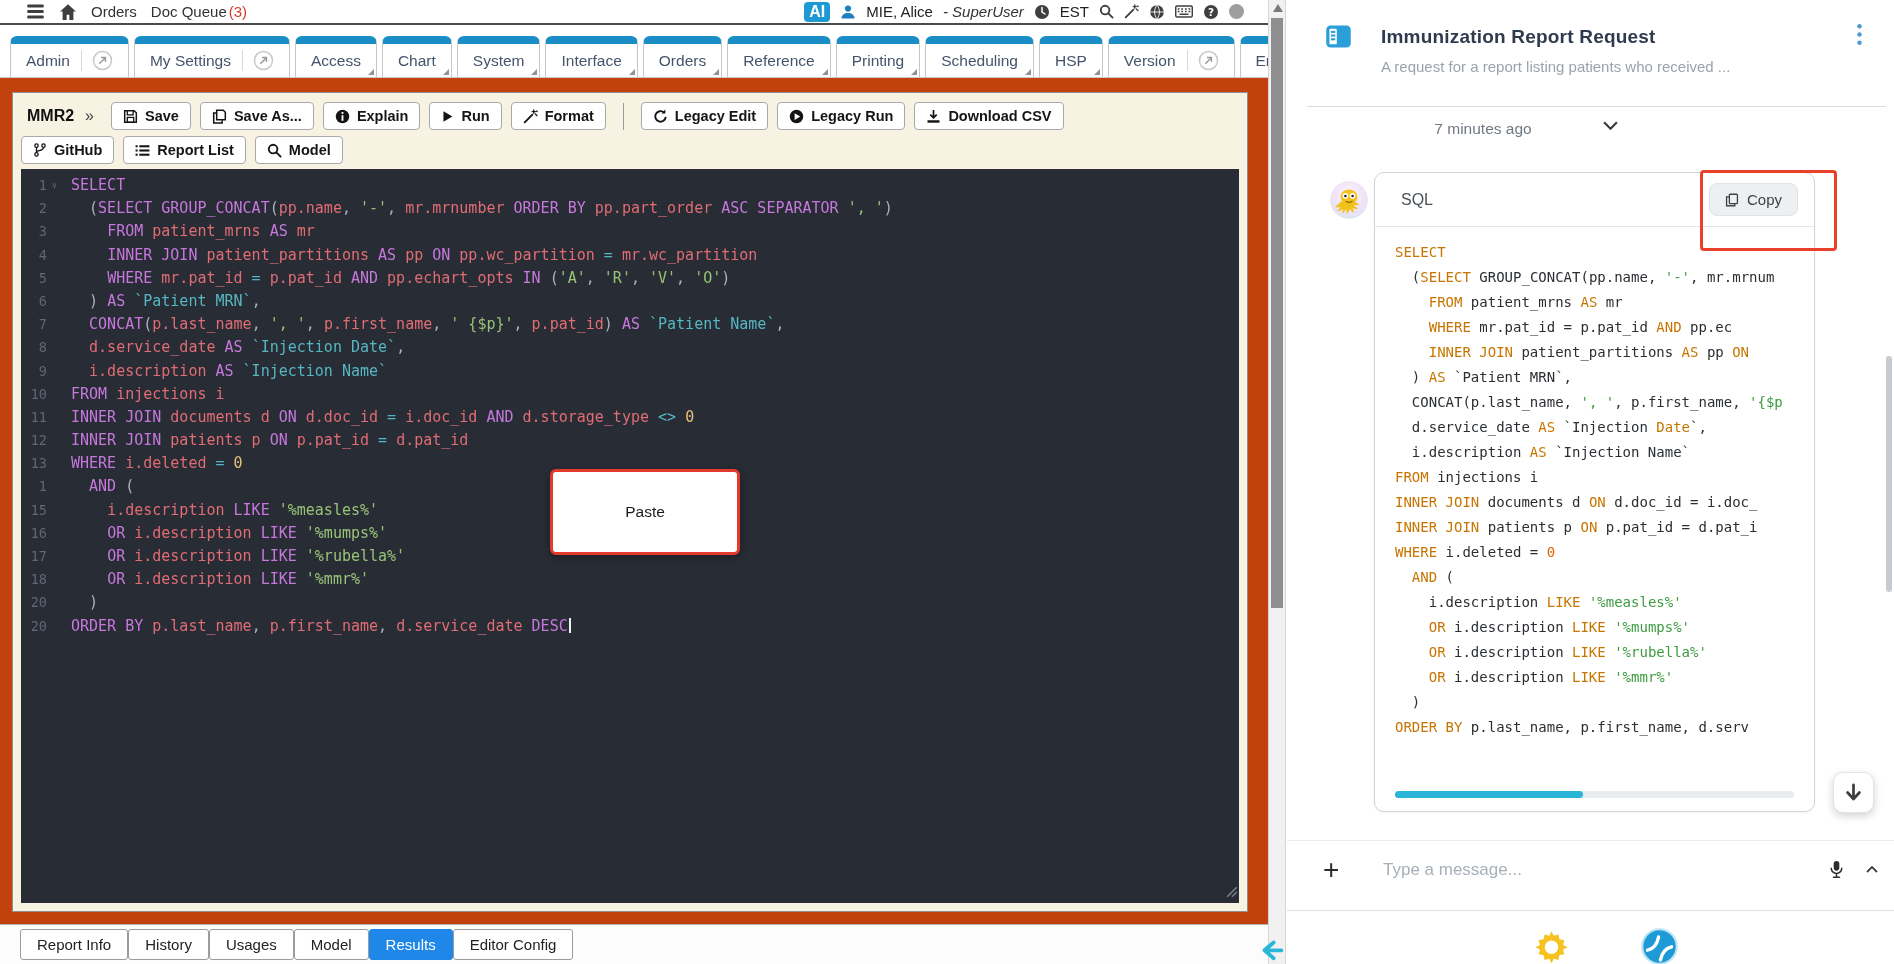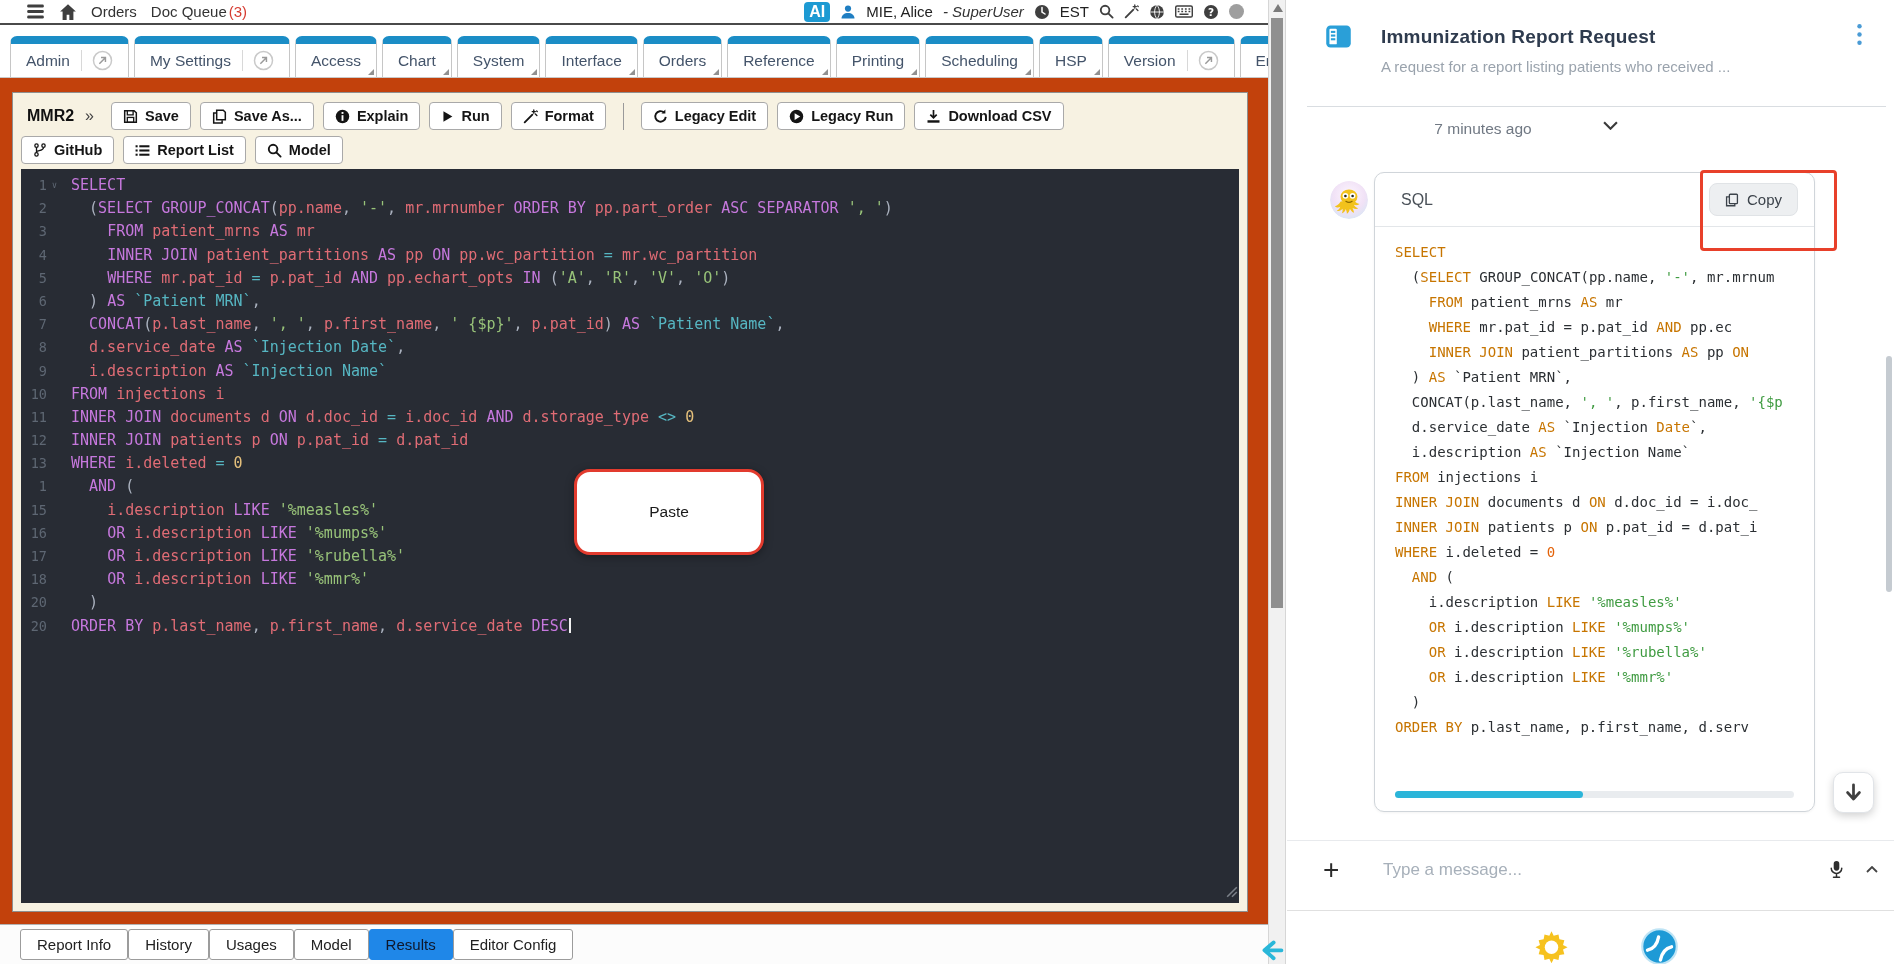--- a/index.html
+++ b/index.html
@@ -52,25 +52,25 @@
   .code-line .lc { white-space:pre; color:#abb2bf; }
   .tk-kw { color:#c678dd; } .tk-id { color:#e06c75; } .tk-str { color:#98c379; }
   .tk-num { color:#e5c07b; } .tk-op { color:#56b6c2; } .tk-bt { color:#56b6c2; } .tk-pun { color:#abb2bf; }
   .caret { display:inline-block; width:2px; height:15px; background:#f0f0f0; vertical-align:-2px; margin-left:1px; }
   .resize-grip { position:absolute; right:1px; bottom:1px; opacity:.8; }
 
   .bottom-tabs { position:absolute; left:0; bottom:0; width:1268px; height:40px; background:#fcfcfc;
                  border-top:1px solid #b3b3b3; display:flex; align-items:center; padding-left:20px; }
   .btab { padding:6px 16px; border:1px solid #9c9c9c; border-radius:3px; background:#fff;
           color:#222; font-size:15px; cursor:pointer; }
-  .btab.active { background:#1f87e8; border-color:#1f87e8; color:#0f172a; }
+  .btab.active { background:#1f87e8; border-color:#1f87e8; color:#ffffff; }
 
   .paste-overlay { position:absolute; left:550px; top:469px; width:190px; height:86px; background:#fff;
-                   border:3px solid #e23b2e; border-radius:16px; box-shadow:0 2px 8px rgba(0,0,0,.35);
-                   display:flex; align-items:center; justify-content:center; font-size:15.5px; color:#1a1a1a; z-index:40; cursor:pointer;margin-left:24px; }
+                   border:3px solid #e23b2e; border-radius:6px; box-shadow:0 2px 8px rgba(0,0,0,.35);
+                   display:flex; align-items:center; justify-content:center; font-size:15.5px; color:#1a1a1a; z-index:40; cursor:pointer; }
 
   
   .v-scrollbar { position:absolute; left:1268px; top:0; width:18px; height:964px; background:#f1f1f1;
                  border-left:1px solid #d6d6d6; border-right:1px solid #d6d6d6; }
   .sb-up { position:absolute; top:4px; left:4px; width:0; height:0;
            border-left:5px solid transparent; border-right:5px solid transparent; border-bottom:8px solid #7a7a7a; }
   .sb-thumb { position:absolute; top:18px; left:2px; width:12px; height:590px; background:#8f8f8f; }
 
   
   .right-panel { position:absolute; left:1287px; top:0; width:607px; height:964px; background:#fff; overflow:hidden; }

